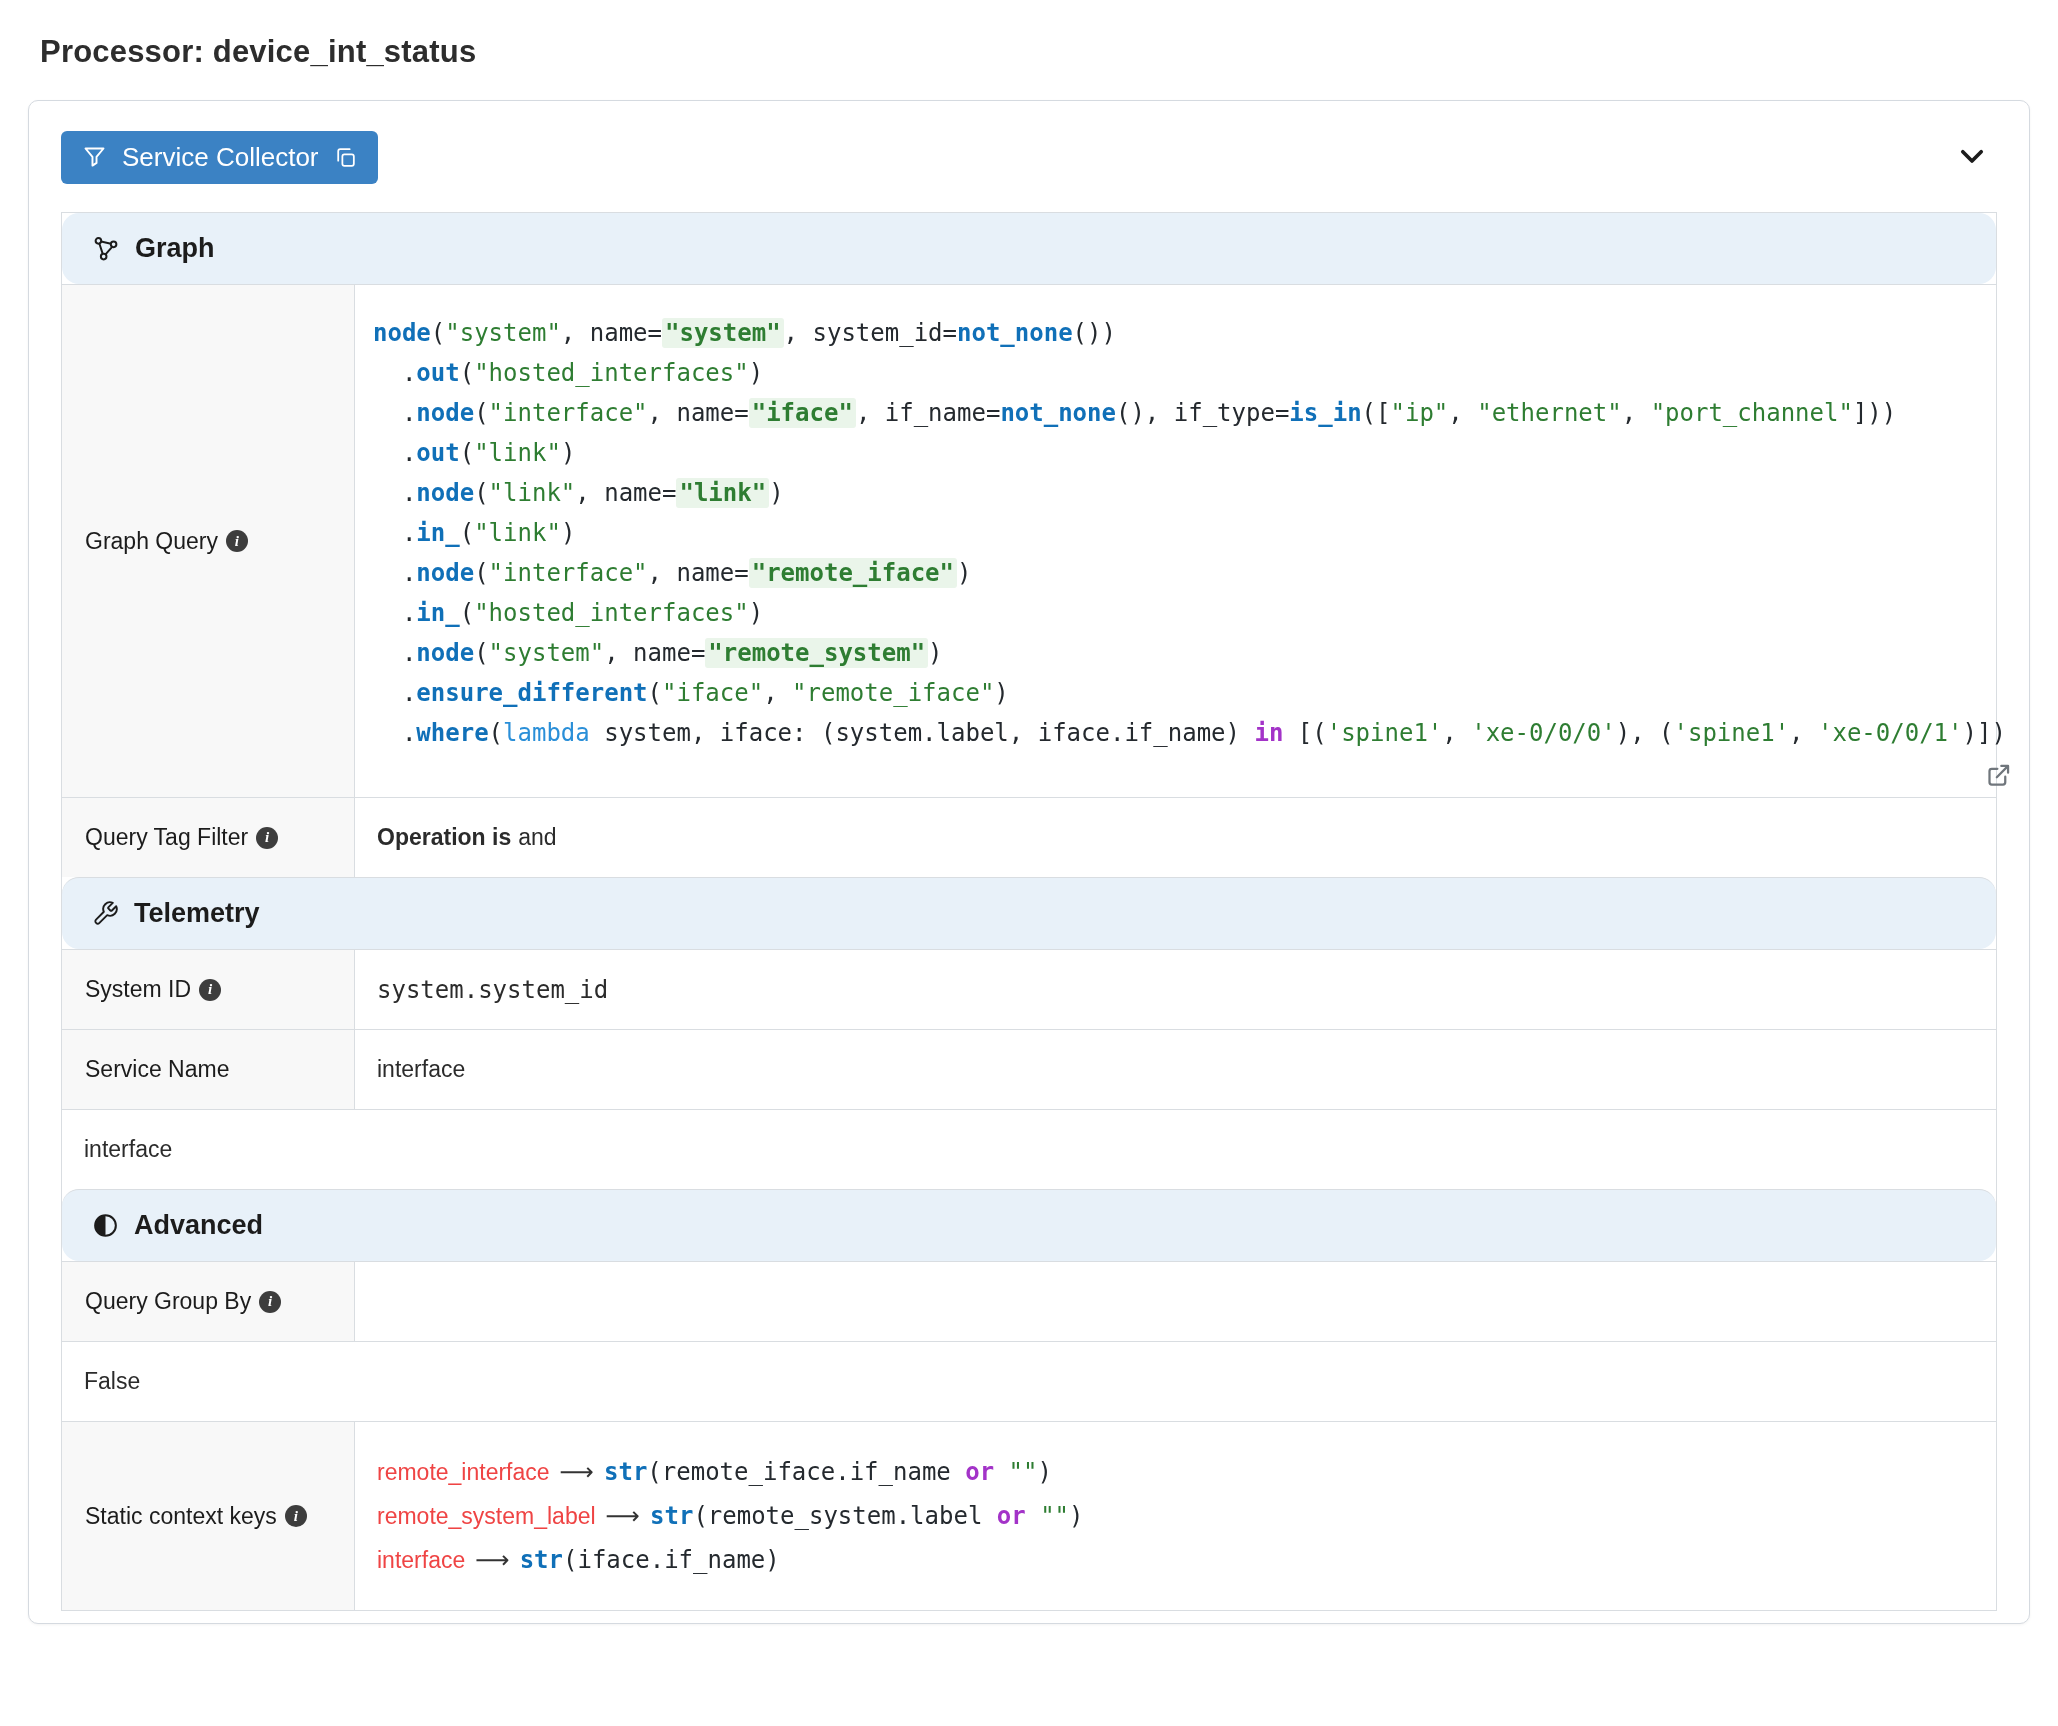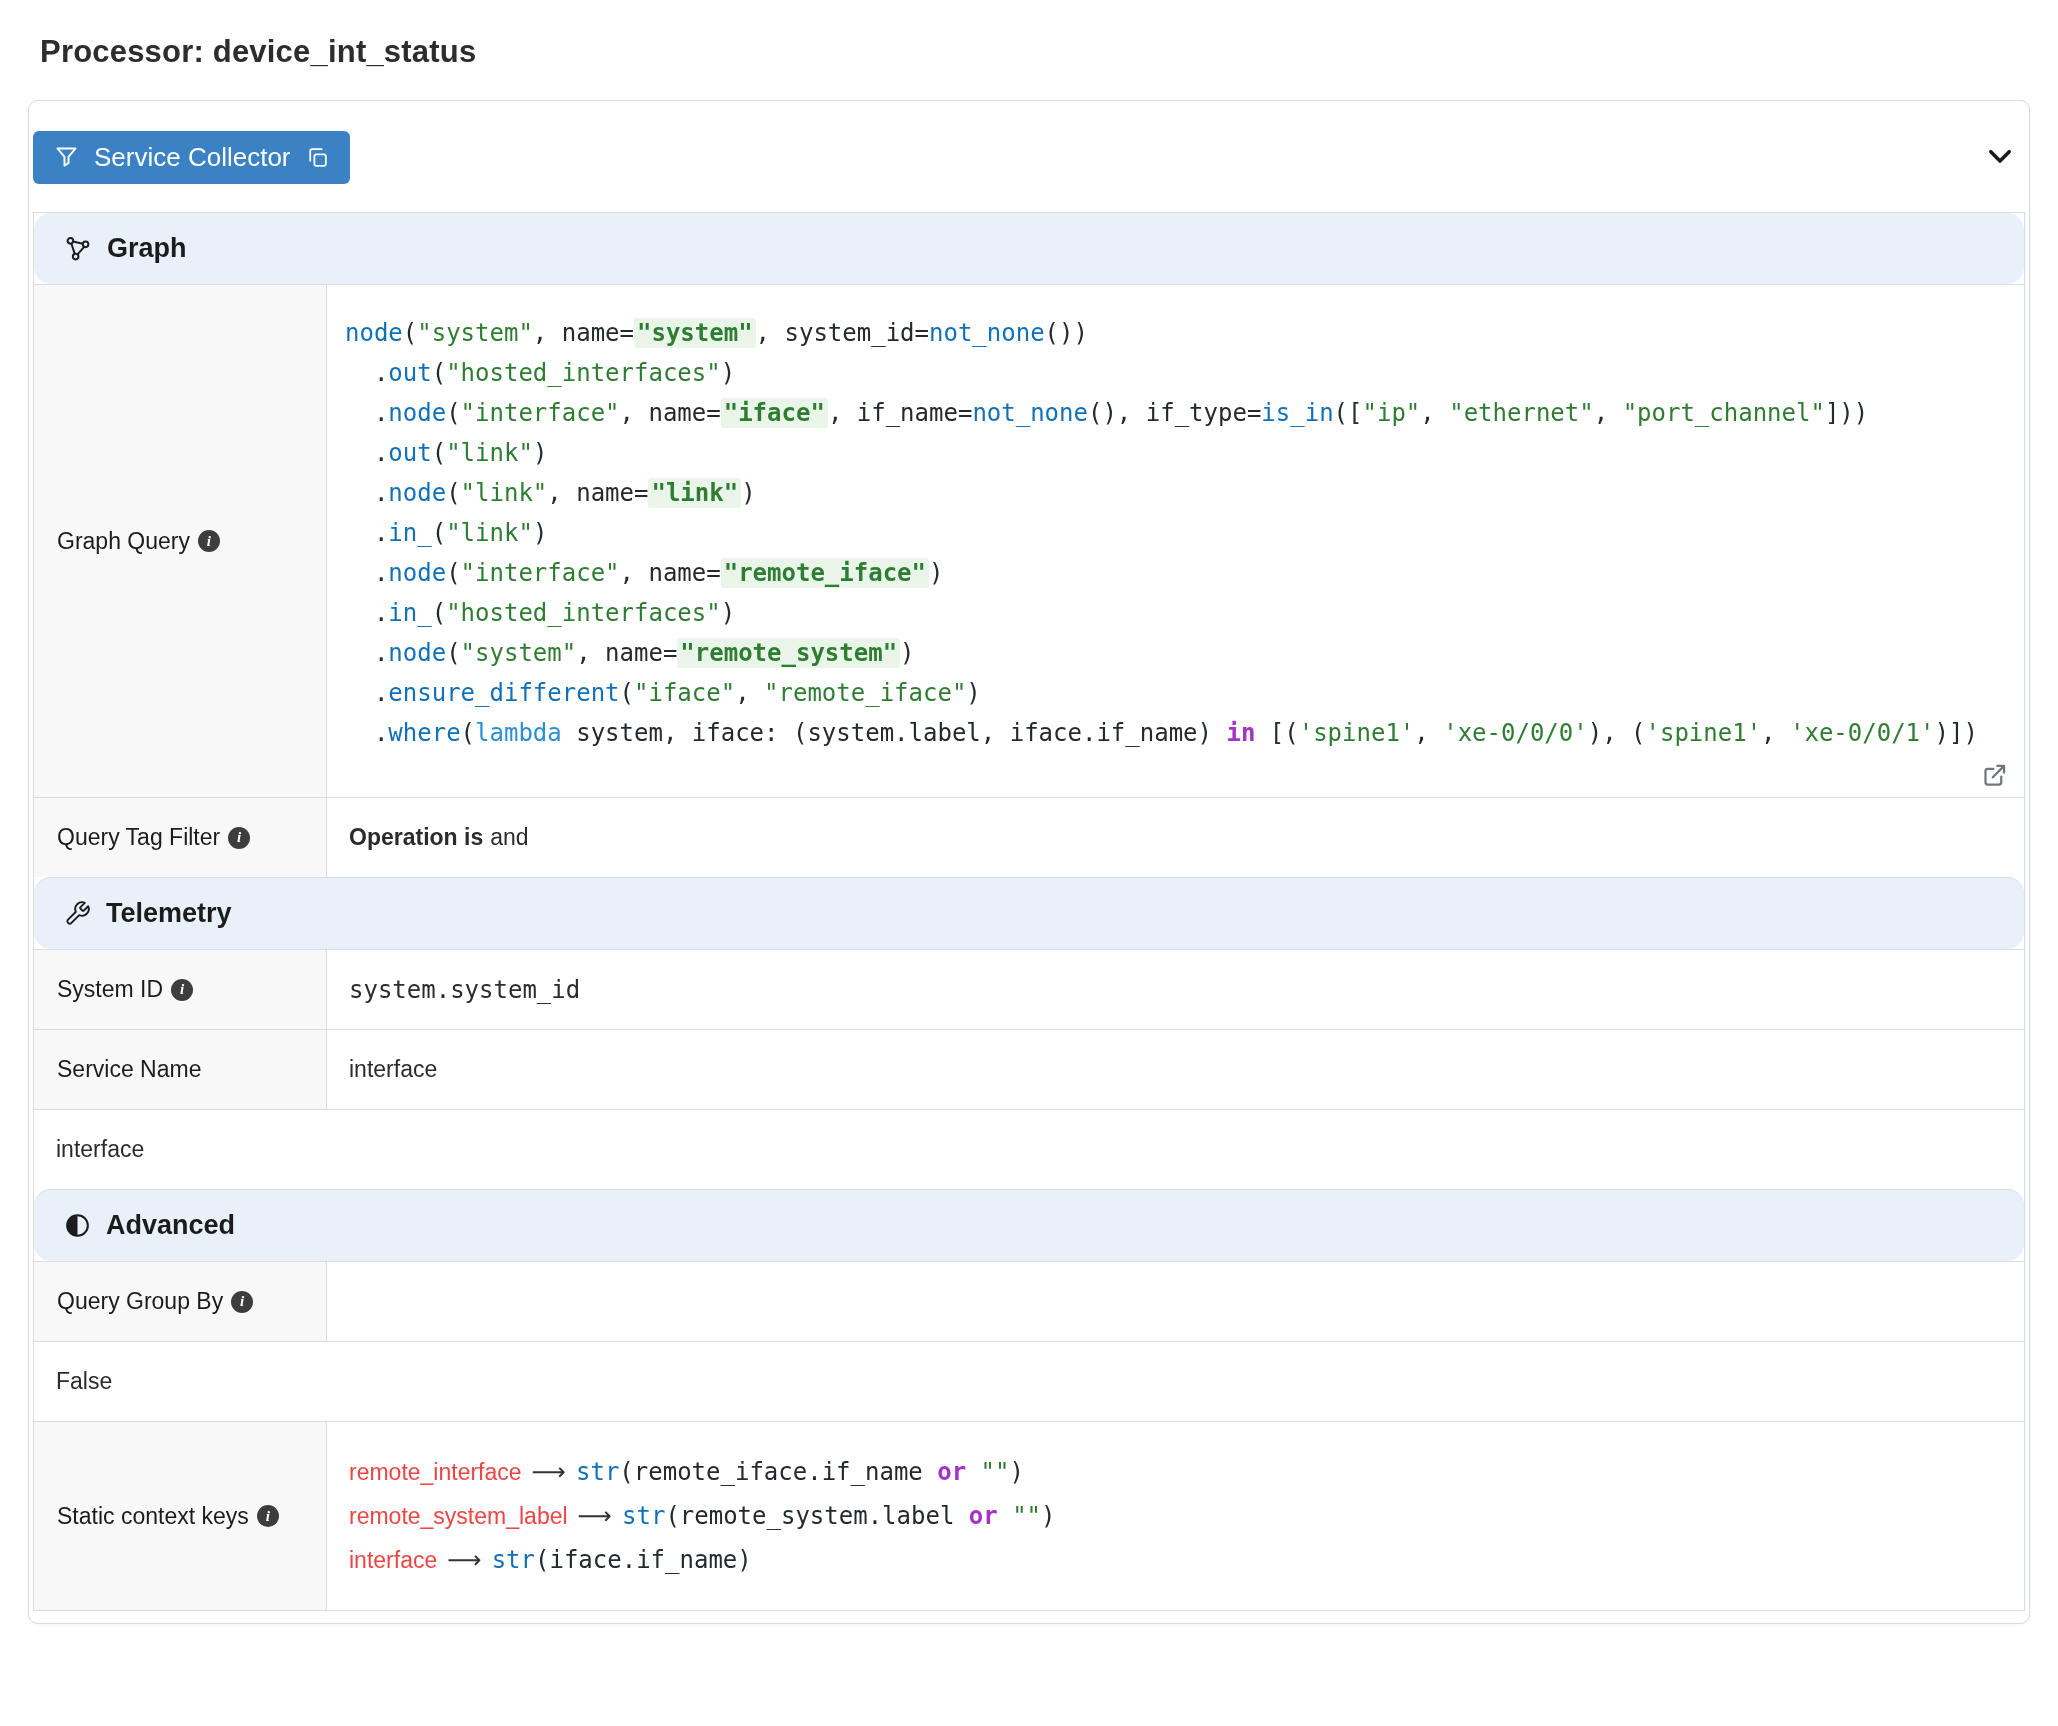--- a/index.html
+++ b/index.html
@@ -15,21 +15,21 @@
   .page-title {
     font-size: 31px;
     font-weight: 700;
     color: #2d2d2d;
     margin: 20px 0 30px 12px;
     letter-spacing: .2px;
   }
   .card {
     border: 1px solid #d5dae0;
     border-radius: 10px;
-    padding: 30px 4px 12px;
+    padding: 30px 32px 12px;
     box-shadow: 0 1px 3px rgba(0,0,0,.05);
     background: #fff;
   }
   .card-header {
     display: flex;
     align-items: center;
     justify-content: space-between;
     margin-bottom: 28px;
   }
   .collector-btn {
@@ -101,21 +101,21 @@
   }
   .static-cell {
     display: block;
     font-family: "DejaVu Sans Mono", monospace;
     font-size: 24px;
     line-height: 44px;
     padding: 28px 22px;
   }
   .code-line { white-space: pre; }
   .tok-pl  { color: #24292e; }
-  .tok-fn  { color: #1070b8; font-weight: 400; }
+  .tok-fn  { color: #1070b8; font-weight: 700; }
   .tok-str { color: #2e7d32; }
   .tok-hl  { color: #2e7d32; font-weight: 700; background: #eaf5ea; border-radius: 3px; padding: 1px 3px; }
   .tok-kw  { color: #a333c8; font-weight: 700; }
   .tok-lam { color: #2a8fd8; }
   .tok-key { font-family: "Liberation Sans", sans-serif; font-size: 23px; color: #ef4444; }
   .tok-arrow { font-family: "DejaVu Sans", sans-serif; color: #333; padding: 0 10px; }
   .info-icon {
     display: inline-flex;
     align-items: center;
     justify-content: center;

